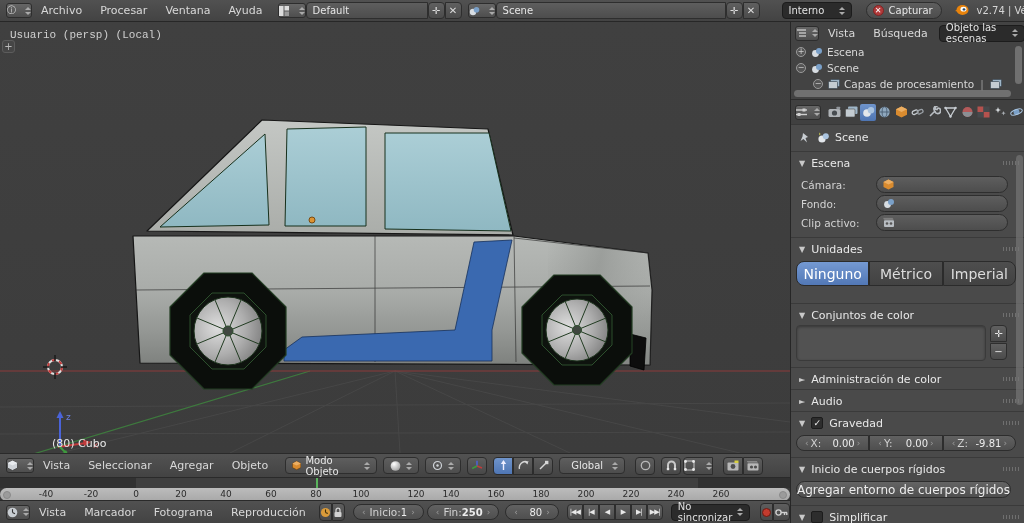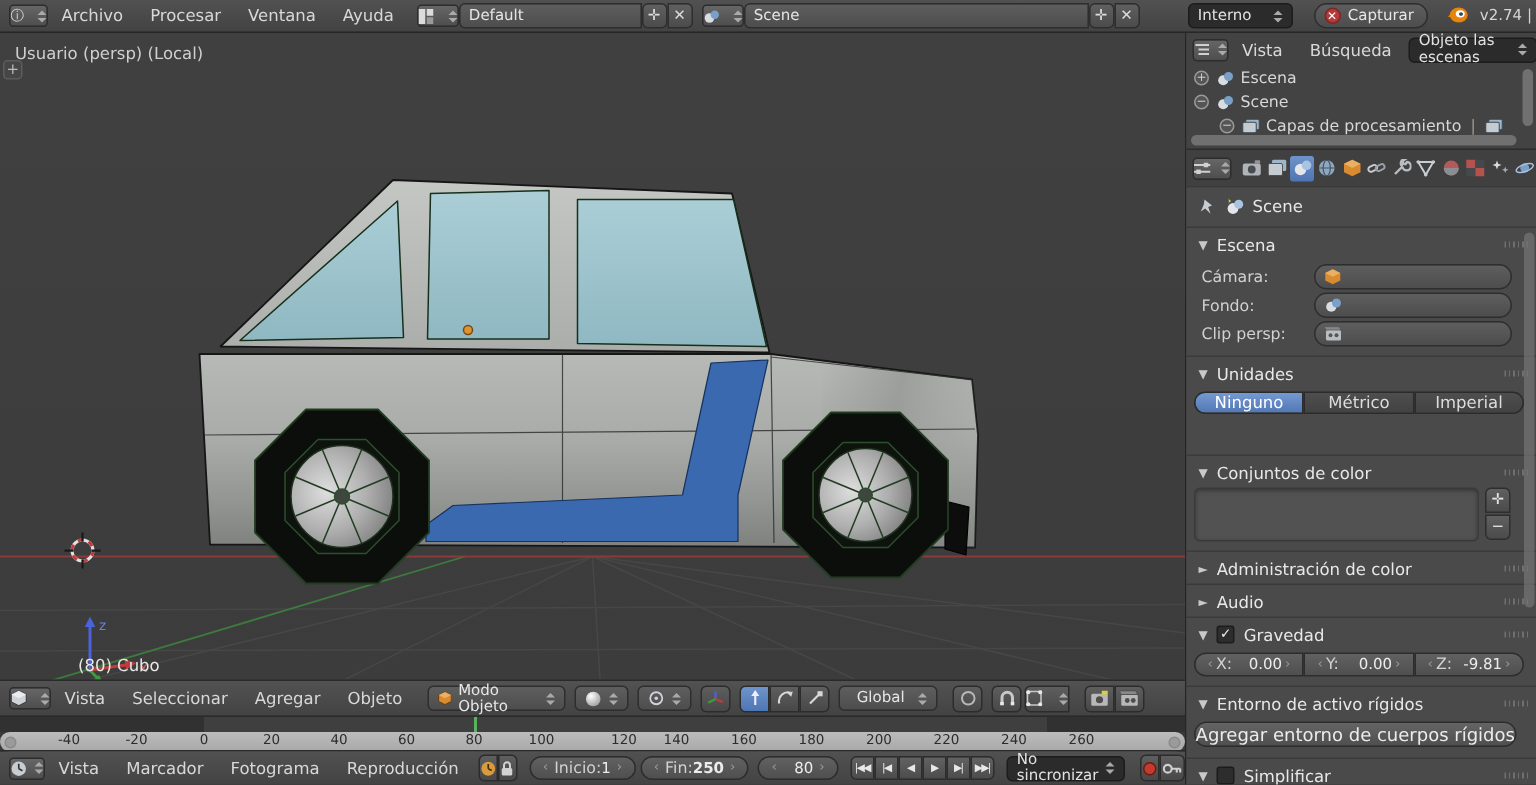--- a/index.html
+++ b/index.html
@@ -36,21 +36,21 @@
   #topbar { position:absolute; left:0; top:0; width:1024px; height:22px;
             background:linear-gradient(#515151,#434343); border-bottom:1px solid #272727; display:flex; align-items:center; }
   #topbar .grp { display:flex; align-items:center; margin-left:6px; }
   .sq-btn { width:16px; height:15px; background:linear-gradient(#666,#4e4e4e); border:1px solid #2d2d2d;
             border-radius:3px; display:flex; align-items:center; justify-content:center; font-size:9px; }
   .plusx { width:17px; height:17px; font-size:10px; color:#ddd; }
   #stats { font-size:10px; color:#d5d5d5; white-space:nowrap; margin-left:8px; }
 
   
   #viewport { position:absolute; left:0; top:22px; width:790px; height:431px; background:linear-gradient(#404040,#3c3c3c); }
-  #vp-label { position:absolute; left:10px; top:7px; font-size:11px; color:#cfcfcf; }
+  #vp-label { position:absolute; left:10px; top:7px; font-size:11px; color:#cfcfcf;font-family:Liberation Mono, monospace; }
   #vp-object { position:absolute; left:52px; top:415px; font-size:11px; color:#e8e8e8; }
   #vp-plus { position:absolute; left:2px; top:18px; width:13px; height:13px; border:1px solid #5c5c5c; border-radius:3px;
              color:#bbb; font-size:10px; line-height:11px; text-align:center; background:#464646; }
 
   
   #v3dheader { position:absolute; left:0; top:453px; width:790px; height:24px;
                background:linear-gradient(#525252,#434343); border-top:1px solid #2a2a2a; display:flex; align-items:center; }
   .tool-ic { width:20px; height:18px; background:linear-gradient(#5e5e5e,#484848); border:1px solid #2c2c2c;
              display:flex; align-items:center; justify-content:center; }
   .tgroup { display:flex; margin-left:6px; }
@@ -90,22 +90,22 @@
            border-bottom:1px solid #383838; display:flex; align-items:center; }
   .ptab { width:17px; height:17px; display:flex; align-items:center; justify-content:center; border-radius:2px; margin:0 0.5px; }
   .ptab.active { background:linear-gradient(#6f94cb,#4e75b3); }
 
   #props { position:absolute; left:0; top:103px; width:234px; height:398px; background:#4a4a4a; font-size:10.5px; }
   .plabel { color:#d2d2d2; font-size:10.5px; }
   #p-vscroll { position:absolute; right:2px; top:30px; width:7px; height:250px; background:#757575; border-radius:4px; opacity:.7; }
   .listbox { background:#525252; border:1px solid #3a3a3a; border-radius:4px; box-shadow:inset 0 1px 3px rgba(0,0,0,.35); }
   .addbtn { background:linear-gradient(#646464,#4f4f4f); border:1px solid #2d2d2d; border-radius:9px;
             font-size:12px; color:#ececec; display:flex; align-items:center; justify-content:center; }
-  .unitbtn { flex:1; height:15px; display:flex; align-items:center; justify-content:center;
-             background:linear-gradient(#4e4e4e,#424242); border:1px solid #2b2b2b; color:#dcdcdc; font-size:11px; }
+  .unitbtn { flex:1; height:25px; display:flex; align-items:center; justify-content:center;
+             background:linear-gradient(#4e4e4e,#424242); border:1px solid #2b2b2b; color:#dcdcdc; font-size:14px; }
 </style>
 </head>
 <body>
 
 <div id="topbar">
   <div class="grp">
     <span class="sq-btn" style="width:26px;">ⓘ<span class="ddarrows">
           <i class="up"></i>
           <i class="dn"></i>
         </span></span>
@@ -138,21 +138,21 @@
         </svg>
       <span class="ddarrows">
           <i class="up"></i>
           <i class="dn"></i>
         </span>
       </span>
     <span class="pill" style="width:230px; border-radius:4px 0 0 4px;">Scene</span>
     <span class="btn plusx">✛</span>
     <span class="btn plusx" style="border-radius:0 4px 4px 0;">✕</span>
   </div>
-  <div class="grp" style="margin-left:32px;">
+  <div class="grp" style="margin-left:22px;">
     <span class="dark" style="width:70px;">
         <span>Interno</span>
         <span class="ddarrows">
           <i class="up"></i>
           <i class="dn"></i>
         </span>
       </span>
   </div>
   <div class="grp" style="margin-left:14px;">
     <span class="pill" style="width:76px; border-radius:9px;">
@@ -716,21 +716,21 @@
           <polygon points="5.5,0.5 10.5,3 5.5,5.5 0.5,3" fill="#ecae62"></polygon>
         </svg>
       </span>
     <span class="plabel" style="position:absolute;left:10px;top:73px;">Fondo:</span>
     <span class="pill" style="position:absolute;left:85px;top:70px;width:132px;">
       <svg class="ic" width="12" height="11" viewBox="0 0 12 11">
           <circle cx="4.5" cy="6.5" r="3.4" fill="#d8dde2"></circle>
           <circle cx="8" cy="4" r="3" fill="#7aa0c8"></circle>
         </svg>
       </span>
-    <span class="plabel" style="position:absolute;left:10px;top:92px;">Clip persp:</span>
+    <span class="plabel" style="position:absolute;left:10px;top:92px;">Clip activo:</span>
     <span class="pill" style="position:absolute;left:85px;top:89px;width:132px;">
       <svg class="ic" width="12" height="11" viewBox="0 0 12 11">
           <rect x="1" y="3" width="10" height="7" rx="1" fill="#b8bdc2"></rect>
           <polygon points="1,3 11,3 9.8,0.8 -0.2,0.8" fill="#888" stroke="#555" stroke-width="0.5"></polygon>
           <circle cx="4" cy="6.5" r="1.3" fill="#555"></circle>
           <circle cx="8" cy="6.5" r="1.3" fill="#555"></circle>
         </svg>
       </span>
 
     <div class="sep" style="top:112px;"></div>
@@ -792,21 +792,21 @@
           <span class="arr">‹</span>
           <span class="plabel" style="margin-left:2px;">Z:</span>
           <span style="margin-left:auto;">-9.81</span>
           <span class="arr" style="margin-left:2px;">›</span>
         </span>
     </div>
 
     <div class="sep" style="top:332px;"></div>
     <div class="panel-h" style="position:absolute;left:8px;right:6px;top:336px;">
       <span class="tri">▼</span>
-        <span>Entorno de activo rígidos</span>
+        <span>Inicio de cuerpos rígidos</span>
         <span class="dots"></span>
     </div>
     <div class="addbtn" style="position:absolute;left:5px;top:356px;width:215px;height:17px;">Agregar entorno de cuerpos rígidos</div>
 
     <div class="sep" style="top:380px;"></div>
     <div class="panel-h" style="position:absolute;left:8px;right:6px;top:384px;">
       <span class="tri">▼</span>
         <span class="cb"></span>
         <span>Simplificar</span>
         <span class="dots"></span>

